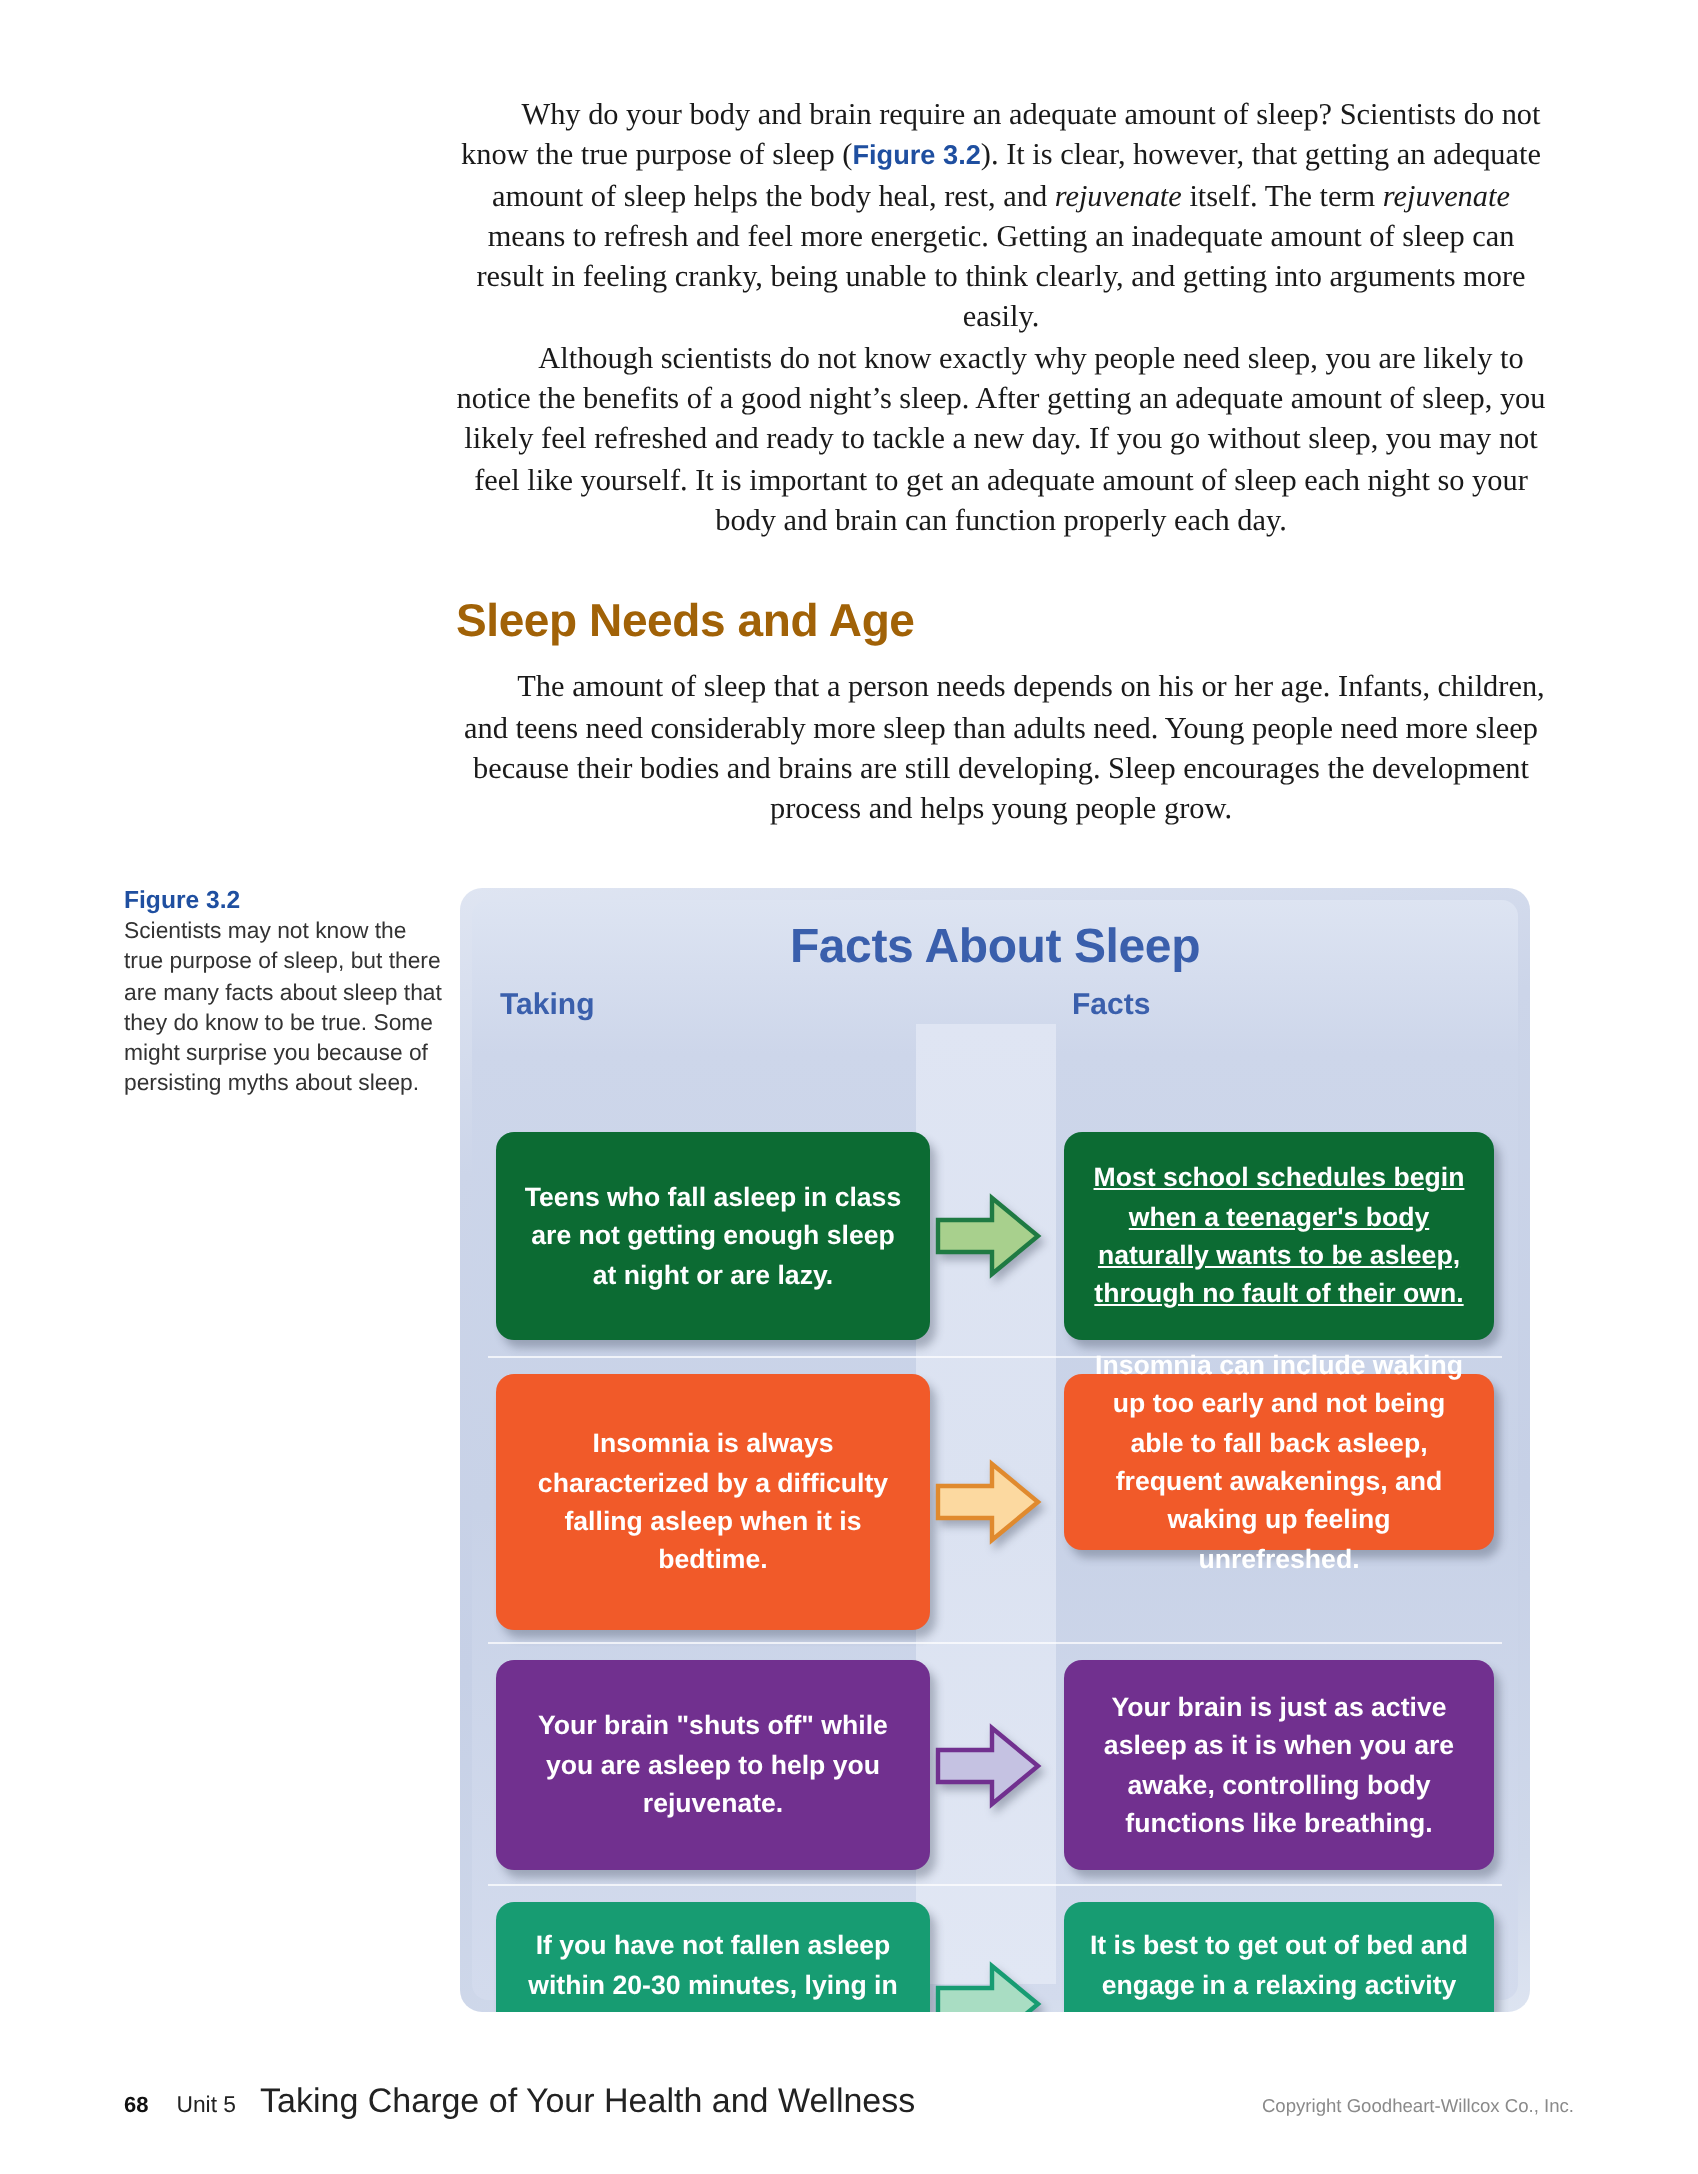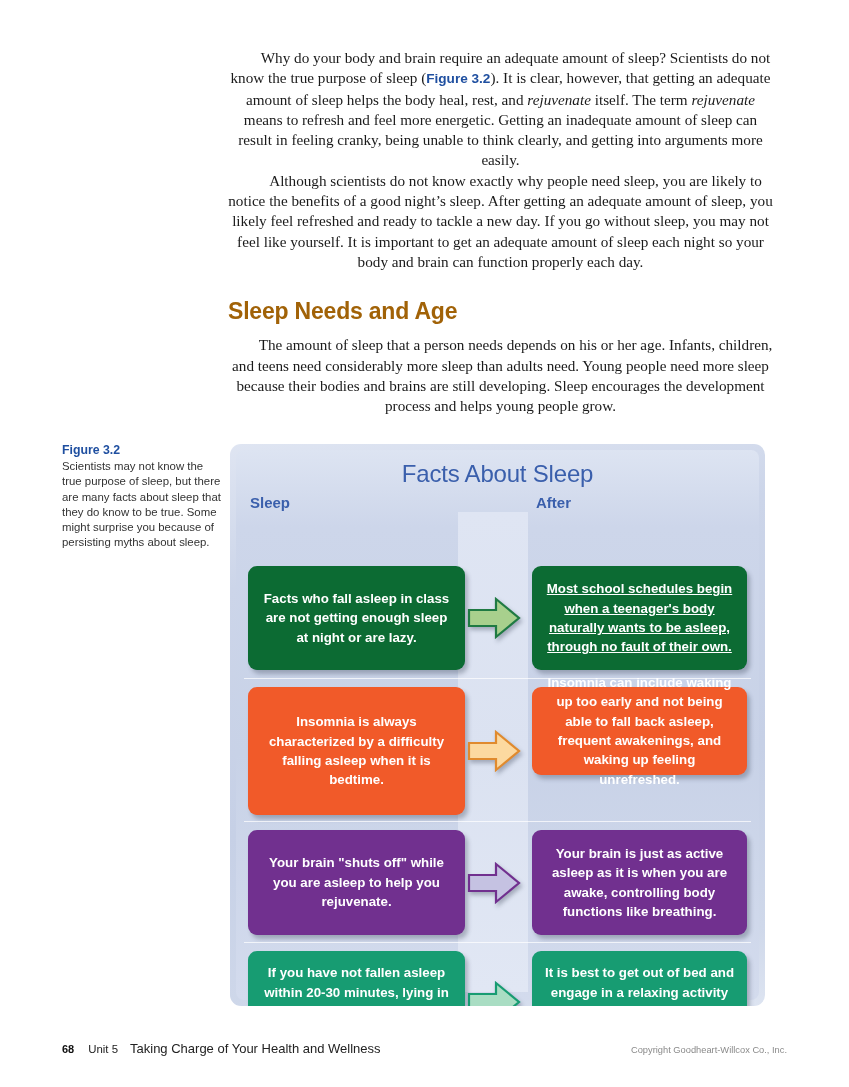--- a/index.html
+++ b/index.html
@@ -91,21 +91,21 @@
     background: linear-gradient(180deg, #dde4f2 0%, #cdd6ea 14%, #c8d2e7 55%, #d3dbed 100%);
   }
 
   .fig-title {
     position: absolute;
     left: 0;
     right: 0;
     top: 10px;
     text-align: center;
     font-family: "Liberation Sans", sans-serif;
-    font-weight: normal;
+    font-weight: bold;
     font-size: 24px;
     color: #3a5fac;
     letter-spacing: -0.2px;
   }
 
   .col-head {
     position: absolute;
     font-family: "Liberation Sans", sans-serif;
     font-weight: bold;
     font-size: 15px;
@@ -184,21 +184,21 @@
     font-weight: bold;
     color: #111111;
     margin-right: 14px;
   }
   .footer .unit {
     font-size: 11.4px;
     color: #222222;
     margin-right: 12px;
   }
   .footer .unit-title {
-    font-size: 13px;
+    font-size: 17px;
     color: #222222;
   }
   .footer .copy {
     margin-left: auto;
     font-size: 9.3px;
     color: #8a8a8a;
   }
 </style>
 </head>
 <body>
@@ -211,26 +211,26 @@
 </div>
 
 <div class="fig-caption">
   <span class="fig-num">Figure 3.2</span>
   <span>Scientists may not know the true purpose of sleep, but there are many facts about sleep that they do know to be true. Some might surprise you because of persisting myths about sleep.</span>
 </div>
 
 <div class="figure-panel">
   <div class="panel-inner">
     <div class="fig-title">Facts About Sleep</div>
-    <div class="col-head myths">Sleep</div>
-    <div class="col-head facts">After</div>
+    <div class="col-head myths">Taking</div>
+    <div class="col-head facts">Facts</div>
     <div class="center-band"></div>
     <div class="rows" id="rows-host">
         <div class="cell myth" style="top: 52px; height: 104px; background: rgb(12, 107, 51);">
-          <span>Facts who fall asleep in class are not getting enough sleep at night or are lazy.</span>
+          <span>Teens who fall asleep in class are not getting enough sleep at night or are lazy.</span>
         </div>
         <div class="arrow-wrap" style="top: 52px; height: 104px;">
           <svg width="56" height="48" viewBox="0 0 56 48" aria-hidden="true">
             <path d="M3 16 L30 16 L30 5 L53 24 L30 43 L30 32 L3 32 Z" fill="#a8d08d" stroke="#1f7a43" stroke-width="2.2" stroke-linejoin="miter"></path>
           </svg>
         </div>
         <div class="cell fact" style="top: 52px; height: 104px; background: rgb(12, 107, 51); text-decoration: underline;">
           <span>Most school schedules begin when a teenager's body naturally wants to be asleep, through no fault of their own.</span>
         </div>
         <div class="row-sep" style="top: 164px;"></div>

